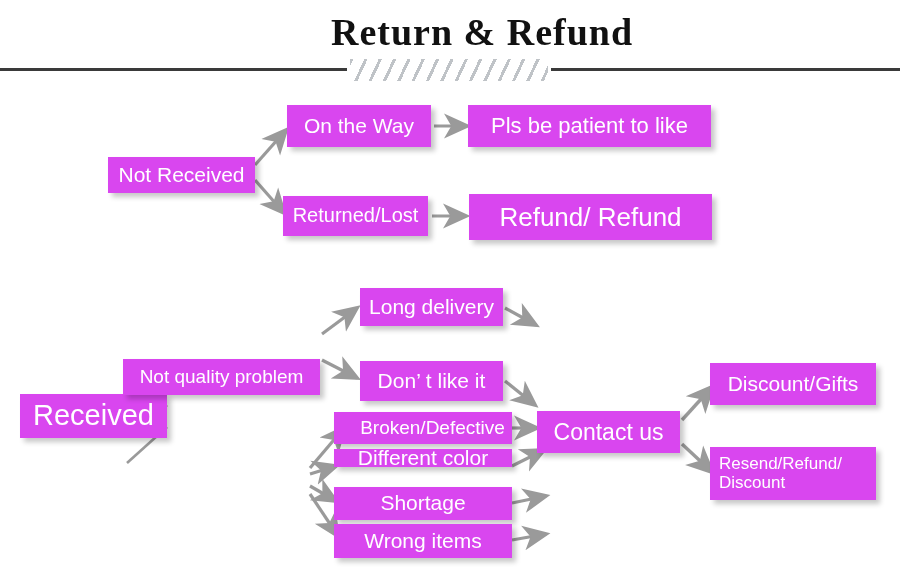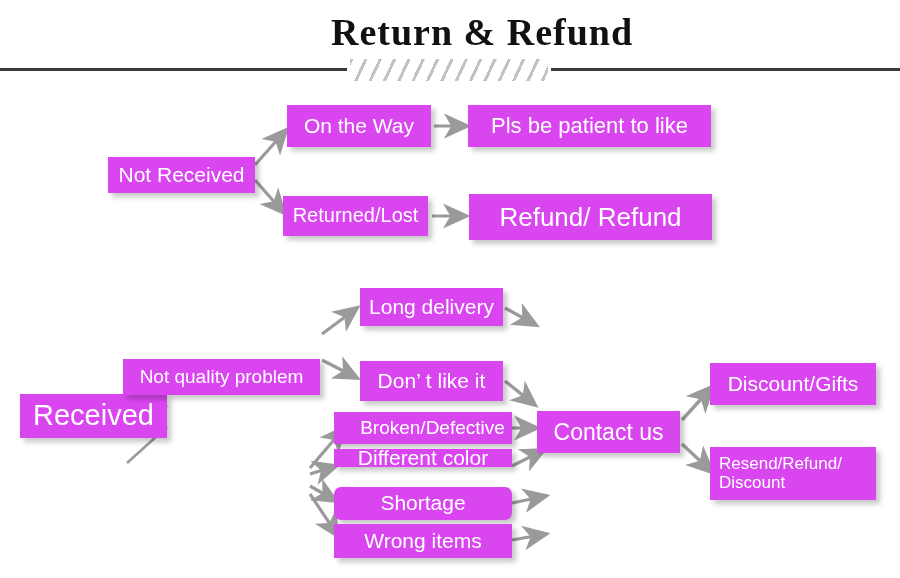--- a/index.html
+++ b/index.html
@@ -148,21 +148,21 @@
 
 
   <div class="box" style="left:360px; top:288px; width:143px; height:38px; font-size:21px;">Long delivery</div>
 
   <div class="box" style="left:360px; top:361px; width:143px; height:40px; font-size:21px;">Don’  t like it</div>
 
   <div class="box" style="left:334px; top:412px; width:178px; height:32px; font-size:19px;padding-left:19px;">Broken/Defective</div>
 
   <div class="box" style="left:334px; top:449px; width:178px; height:18px; font-size:21px;">Different color</div>
 
-  <div class="box" style="left:334px; top:487px; width:178px; height:33px; font-size:21px;border-radius:7px;">Shortage</div>
+  <div class="box" style="left:334px; top:487px; width:178px; height:33px; font-size:21px;">Shortage</div>
 
   <div class="box" style="left:334px; top:524px; width:178px; height:34px; font-size:21px;">Wrong items</div>
 
   <div class="box" style="left:537px; top:411px; width:143px; height:42px; font-size:23px;">Contact us</div>
 
   <div class="box" style="left:710px; top:363px; width:166px; height:42px; font-size:21px;">Discount/Gifts</div>
 
   <div class="box left-align" style="left:710px; top:447px; width:166px; height:53px; font-size:17px;">Resend/Refund/
 Discount</div>
 

